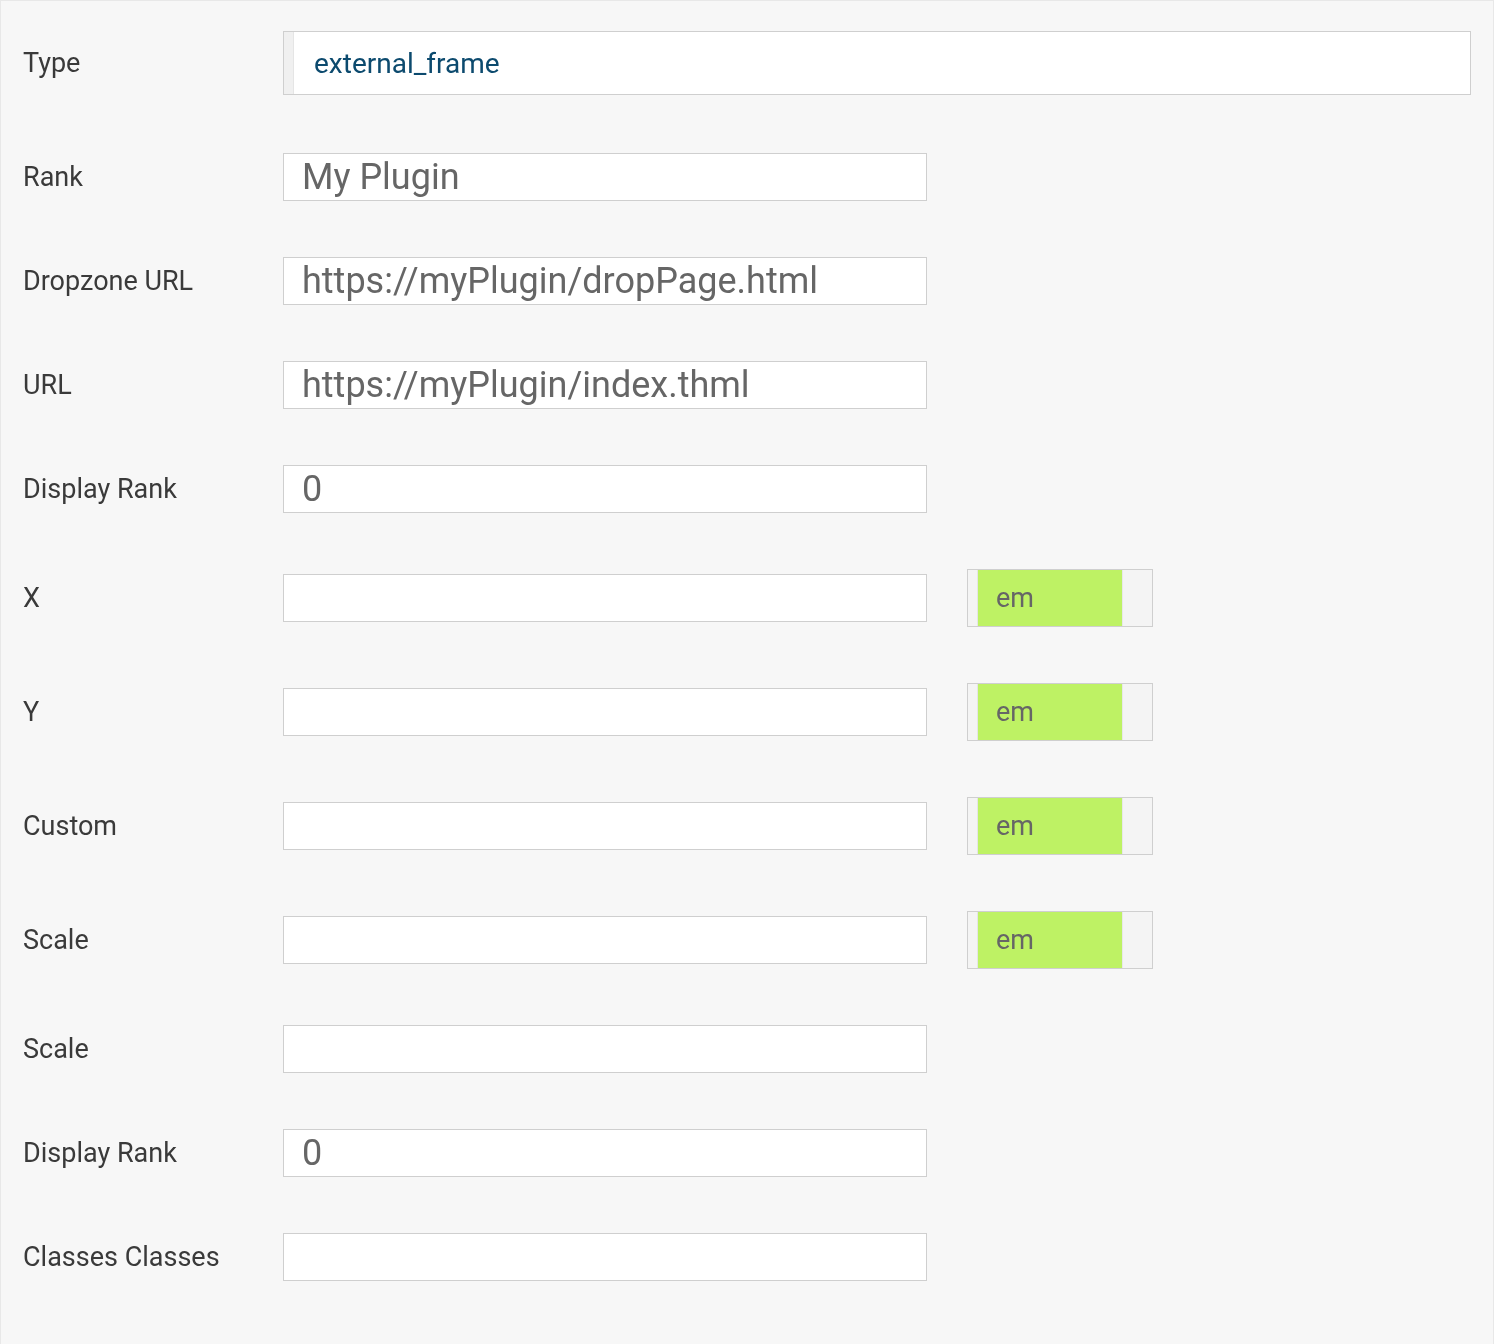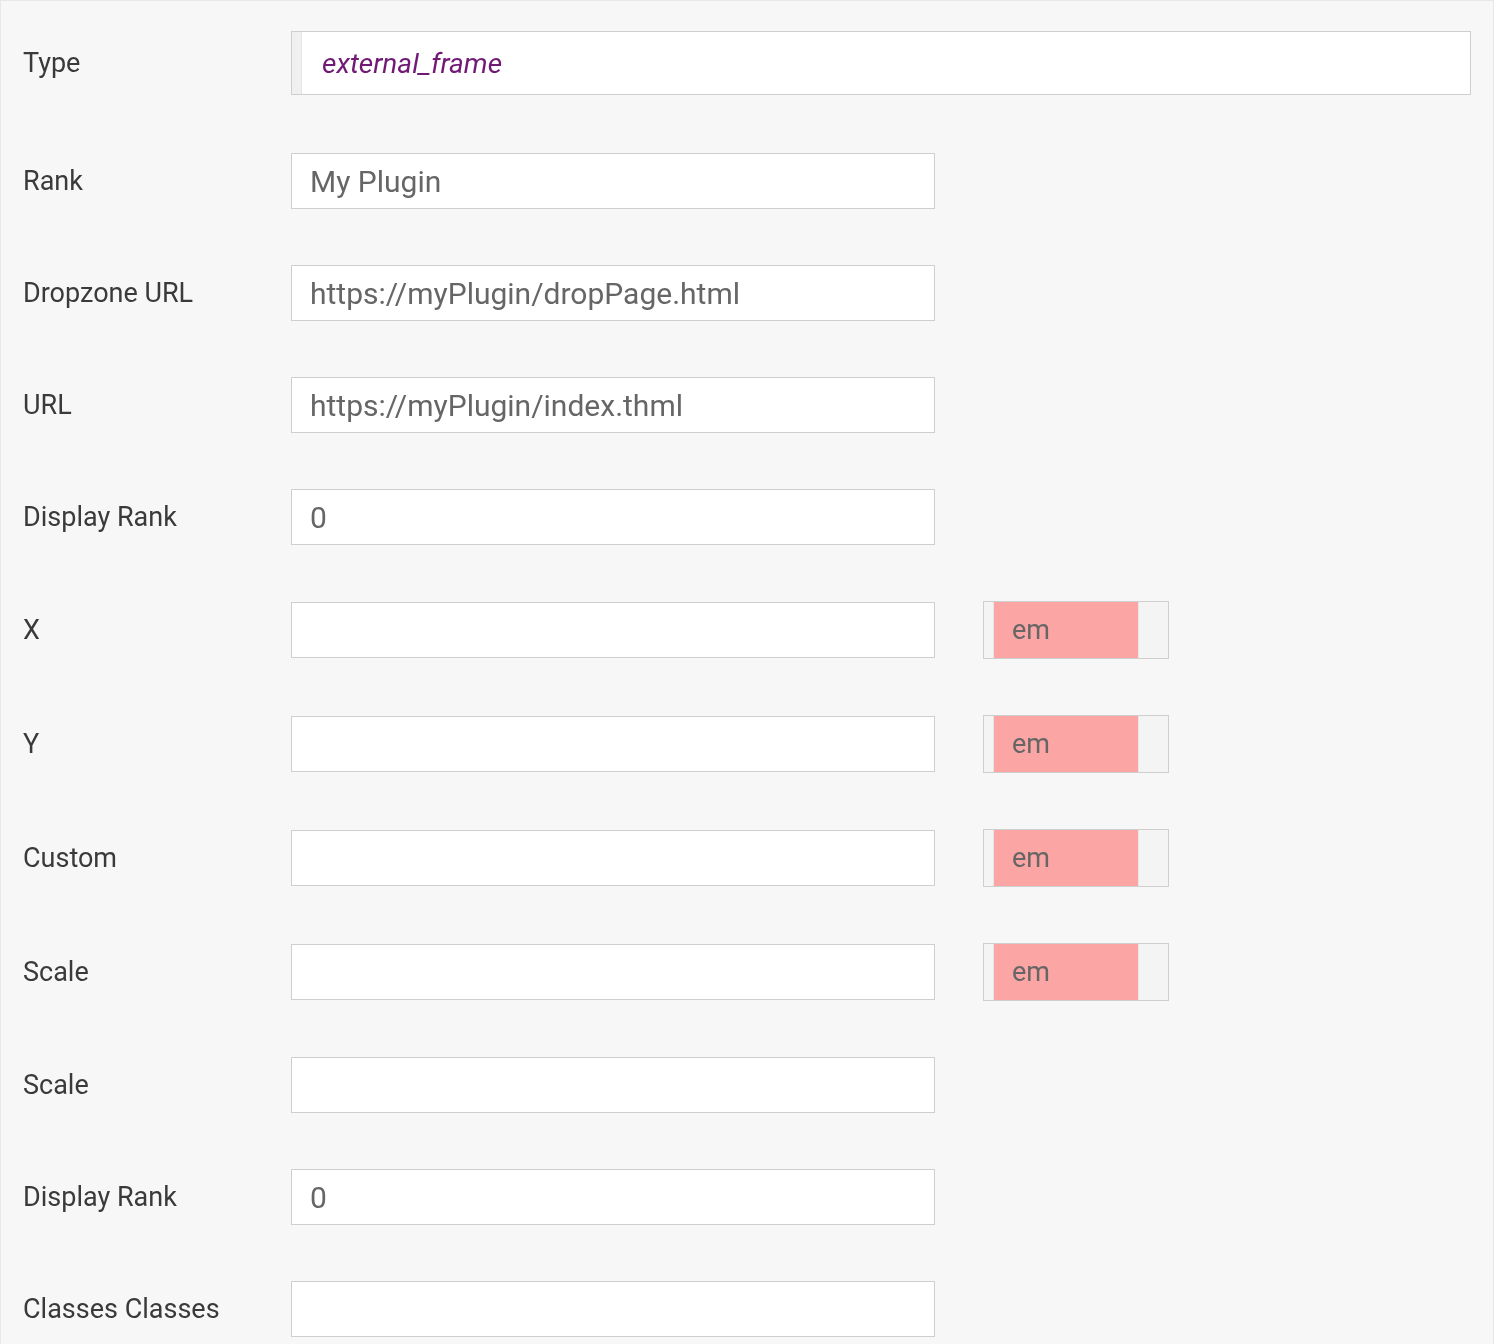--- a/index.html
+++ b/index.html
@@ -20,21 +20,21 @@
       background: #f7f7f7;
       border: 1px solid #e8e8e8;
       border-bottom: none;
       min-height: 1344px;
     }
     
     .form-row {
       display: flex;
       align-items: center;
       padding: 28px 22px;
-      gap: 8px;
+      gap: 0;
     }
     
     .form-label {
       width: 260px;
       flex-shrink: 0;
       font-size: 27px;
       color: #3a3a3a;
       font-weight: 400;
     }
     
@@ -52,46 +52,45 @@
       width: 10px;
       height: 100%;
       background: #f0f0f0;
       border-right: 1px solid #e5e5e5;
     }
     
     .select-display {
       flex: 1;
       padding: 0 20px;
       font-size: 28px;
-      color: #701a75;
+      color: #0c4a6e;
       font-weight: 400;
       height: 100%;
       display: flex;
       align-items: center;
-      font-style: italic;
     }
     
     .text-input {
       width: 644px;
-      height: 56px;
+      height: 48px;
       border: 1px solid #cfcfcf;
       background: #ffffff;
       padding: 12px 18px;
-      font-size: 30px;
+      font-size: 36px;
       color: #666666;
       font-family: inherit;
     }
     
     .unit-select-wrapper {
       margin-left: 40px;
       position: relative;
       display: flex;
       align-items: center;
       border: 1px solid #cfcfcf;
-      background: #fca5a5;
+      background: #bef264;
       height: 58px;
       width: 186px;
     }
     
     .unit-handle {
       width: 10px;
       height: 100%;
       background: #f4f4f4;
       border-right: 1px solid #e5e5e5;
     }

